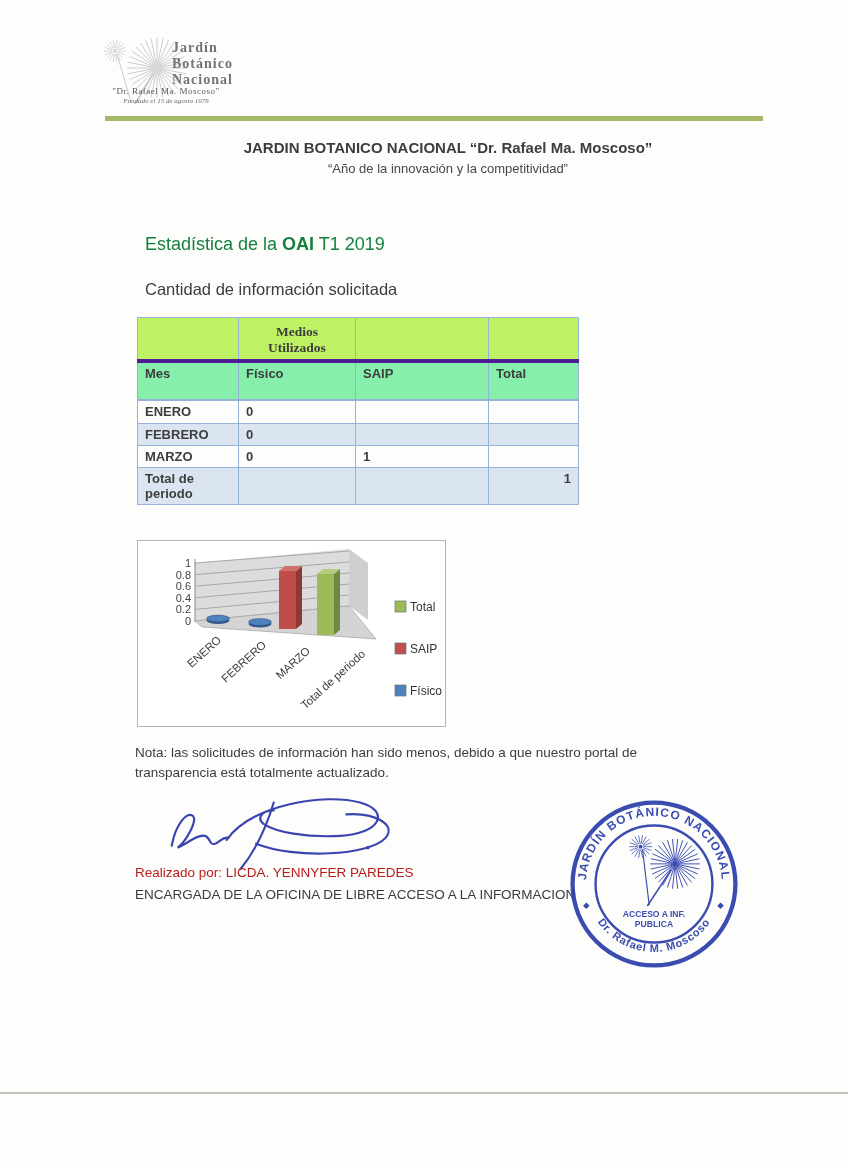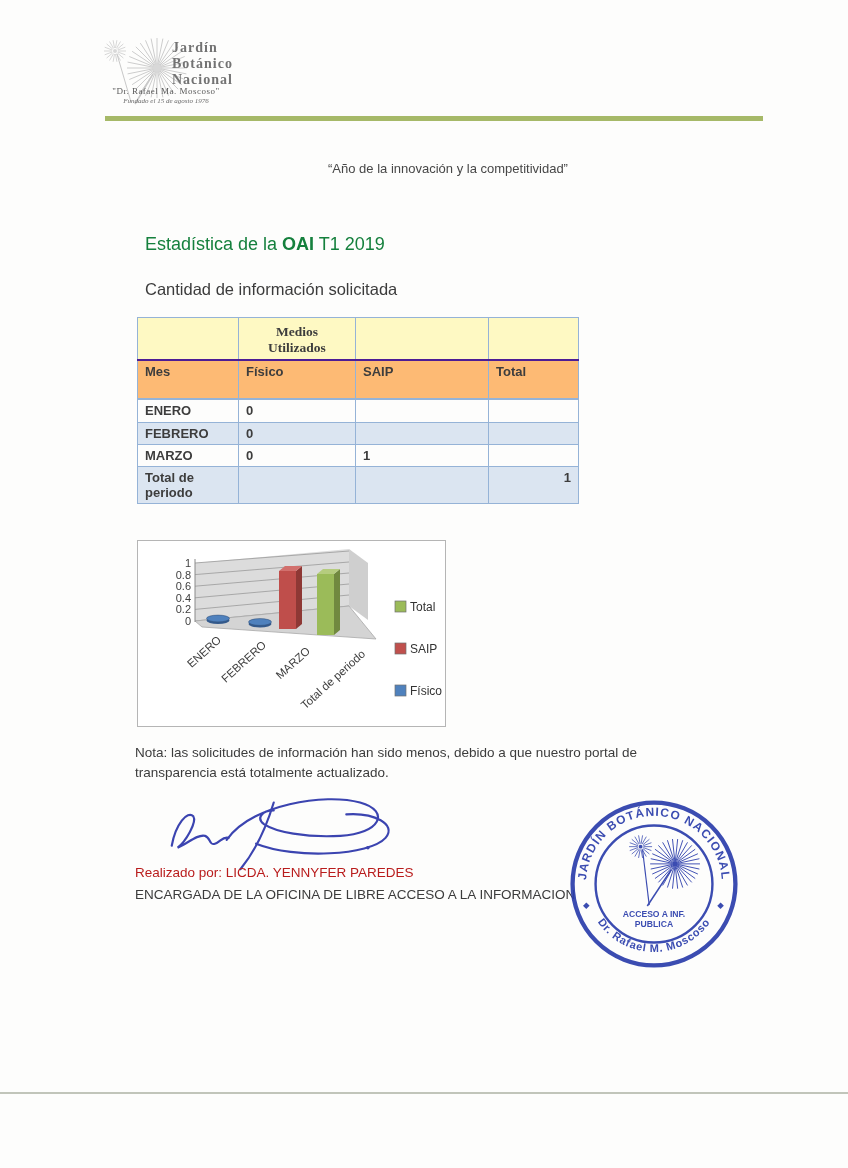--- a/index.html
+++ b/index.html
@@ -28,24 +28,24 @@
 
   .doc-title { left:145px; top:234px; font-size:18px; color:#15803d; }
   .doc-title b { font-weight:bold; }
   .section-title { left:145px; top:280px; font-size:16.5px; color:#3c3c3c; }
 
   
   table.stats { position:absolute; left:137px; top:317px; width:441px;
     border-collapse:collapse; table-layout:fixed;
     font-size:13px; font-weight:bold; color:#3d3d3d; }
   table.stats td { border:1px solid #95b3d7; padding:3px 7px; vertical-align:top; }
-  table.stats tr.group-row td { height:40px; background:#fef9c3; border-bottom:2px solid #4c1d95; }
+  table.stats tr.group-row td { height:40px; background:#bef264; border-bottom:4px solid #4c1d95; }
   table.stats td.group-hdr { text-align:center; font-family:"Liberation Serif", serif;
     font-size:13.5px; padding-top:6px; }
-  table.stats tr.col-row td { height:39px; background:#fdba74; border-bottom:2px solid #95b3d7; }
+  table.stats tr.col-row td { height:39px; background:#86efac; border-bottom:2px solid #95b3d7; }
   table.stats tr.band td { background:#dbe5f1; }
   table.stats tr.r-enero td { height:23px; }
   table.stats tr.r-febrero td { height:21px; }
   table.stats tr.r-marzo td { height:19px; }
   table.stats tr.r-total td { height:36px; }
   table.stats td.num-right { text-align:right; }
 
   
   .chart-box { left:137px; top:540px; width:309px; height:187px;
     border:1px solid #b5b5b5; background:#fff; }
@@ -127,20 +127,21 @@
   <div class="abs logo-text">
     <div>Jardín</div>
     <div>Botánico</div>
     <div>Nacional</div>
   </div>
   <div class="abs logo-sub1">"Dr. Rafael Ma. Moscoso"</div>
   <div class="abs logo-sub2">Fundado el 15 de agosto 1976</div>
 
   <div class="abs rule-top"></div>
 
+  <div class="abs hdr1">JARDIN BOTANICO  NACIONAL “Dr. Rafael Ma. Moscoso”</div>
   <div class="abs hdr2">“Año  de la innovación y la competitividad”</div>
 
   <div class="abs doc-title"><span>Estadística de la </span><b>OAI</b><span> T1 2019</span></div>
   <div class="abs section-title">Cantidad de información solicitada</div>
 
   <table class="stats">
     <colgroup>
         <col style="width:101px">
         <col style="width:117px">
         <col style="width:133px">

